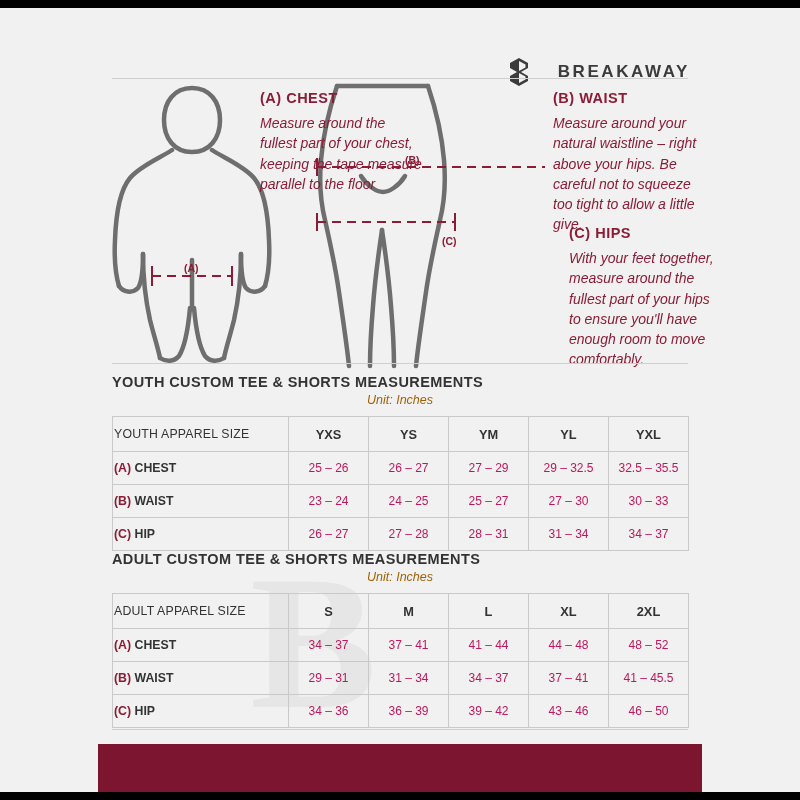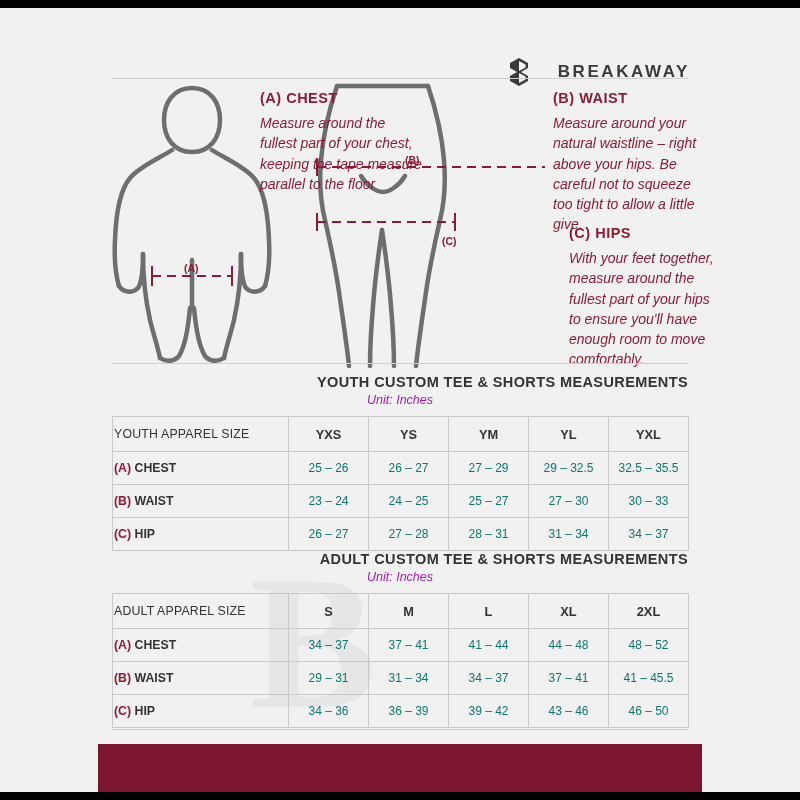--- a/index.html
+++ b/index.html
@@ -113,44 +113,44 @@
   .note-c { left: 443px; top: 145px; width: 150px; margin-left: 16px; }
 
   .lbl {
     position: absolute;
     font-size: 10.5px;
     font-weight: bold;
     color: #8c1c35;
   }
   
   .tbl-title {
-    text-align: right;
+    text-align: left;
     font-size: 14.5px;
     font-weight: bold;
     color: #333333;
     letter-spacing: 0.4px;
   }
   .tbl-sub {
     text-align: center;
     font-size: 12.5px;
     font-style: italic;
-    color: #a21caf;
+    color: #a16207;
     margin-top: 3px;
   }
   table {
     border-collapse: collapse;
     width: 576px;
     margin: 9px 0 0 0;
     table-layout: fixed;
   }
   table td {
     border: 1px solid #c9c9c9;
     height: 30px;
     font-size: 12px;
-    color: #0f766e;
+    color: #be185d;
     text-align: center;
     vertical-align: middle;
   }
   table td.rowhead {
     text-align: left;
     font-weight: bold;
     font-size: 12.3px;
     color: #333333;
   }
   table tr.head td {

